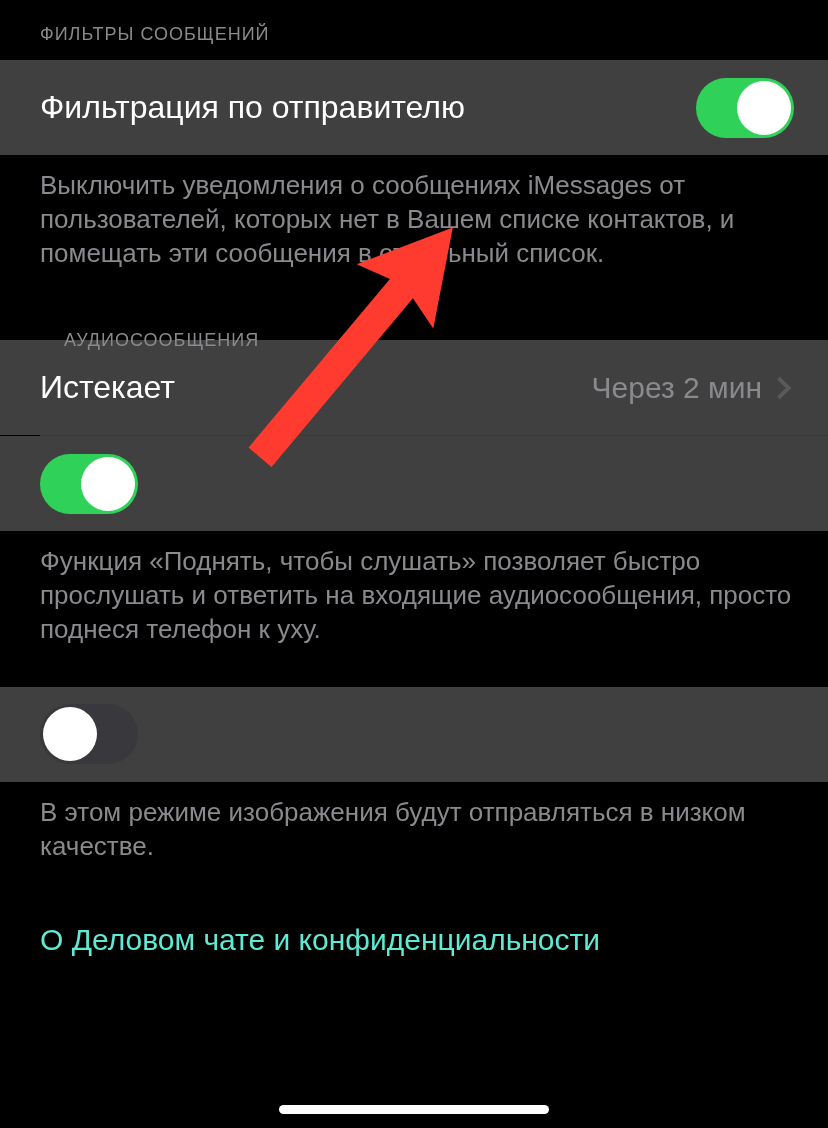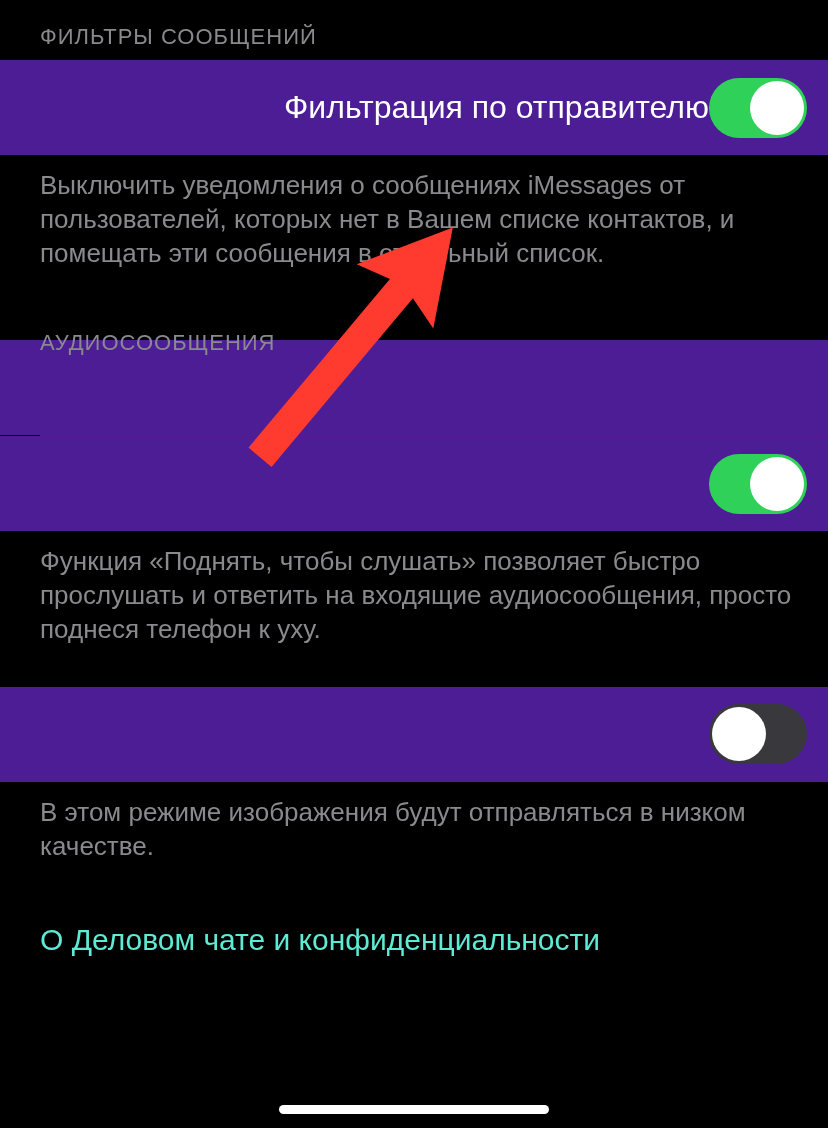--- a/index.html
+++ b/index.html
@@ -1,18 +1,18 @@
 <!DOCTYPE html>
 <html><head>
   <meta charset="utf-8">
   <style>
     * { margin:0; padding:0; box-sizing:border-box; font-family:-apple-system, "Helvetica Neue", Arial, sans-serif; }
     body { width:828px; height:1128px; background:#000; color:#fff; position:relative; overflow:hidden; }
-    .header { height:60px; font-size:22px; letter-spacing:1px; color:#8a8a8e; padding:24px 0 0 40px; text-transform:uppercase; }
-    .cell { background:#4c1d95; display:flex; align-items:center; justify-content:flex-end; padding:0 21px 0 40px; min-height:95px; }
+    .header { height:60px; font-size:18px; letter-spacing:1px; color:#8a8a8e; padding:24px 0 0 40px; text-transform:uppercase; }
+    .cell { background:#404040; display:flex; align-items:center; justify-content:space-between; padding:0 34px 0 40px; min-height:95px; }
     .cell-label { font-size:32px; color:#fff; }
     .cell-value { font-size:30px; color:#8a8a8e; display:flex; align-items:center; gap:10px; }
     .sep { height:1px; background:#3a3a3c; margin-left:40px; background-color:#1c1c1e; position:relative; }
     .sep::after{ content:""; position:absolute; left:0; right:0; top:0; height:1px; background:#3a3a3c;}
     .footer { font-size:26px; line-height:1.3; color:#8a8a8e; padding:14px 30px 10px 40px; }
     .link { font-size:30px; color:#5eead4; padding:20px 40px; }
     
     .toggle { width:98px; height:60px; border-radius:30px; position:relative; flex:0 0 98px; }
     .toggle.on { background:#30d158; }
     .toggle.off{ background:#39393d; }
@@ -31,22 +31,27 @@
 
 <div class="header">ФИЛЬТРЫ СООБЩЕНИЙ</div>
 <div class="cell">
   <span class="cell-label">Фильтрация по отправителю</span>
   <div class="toggle on">
       <div class="knob"></div>
     </div>
 </div>
 <div class="footer">Выключить уведомления о сообщениях iMessages от пользователей, которых нет в Вашем списке контактов, и помещать эти сообщения в отдельный список.</div>
 
-<div class="header" style="padding-top:50px;">АУДИОСООБЩЕНИЯ</div>
+<div class="header" style="padding-top:50px;margin-left:24px;">АУДИОСООБЩЕНИЯ</div>
 <div class="cell">
+  <span class="cell-label">Истекает</span>
+  <span class="cell-value">
+    <span>Через 2 мин</span>
+    <span class="chevron"></span>
+  </span>
 </div>
 <div class="sep"></div>
 <div class="cell">
   <div class="toggle on">
       <div class="knob"></div>
     </div>
 </div>
 <div class="footer">Функция «Поднять, чтобы слушать» позволяет быстро прослушать и ответить на входящие аудиосообщения, просто поднеся телефон к уху.</div>
 
 <div style="height:30px;"></div>

